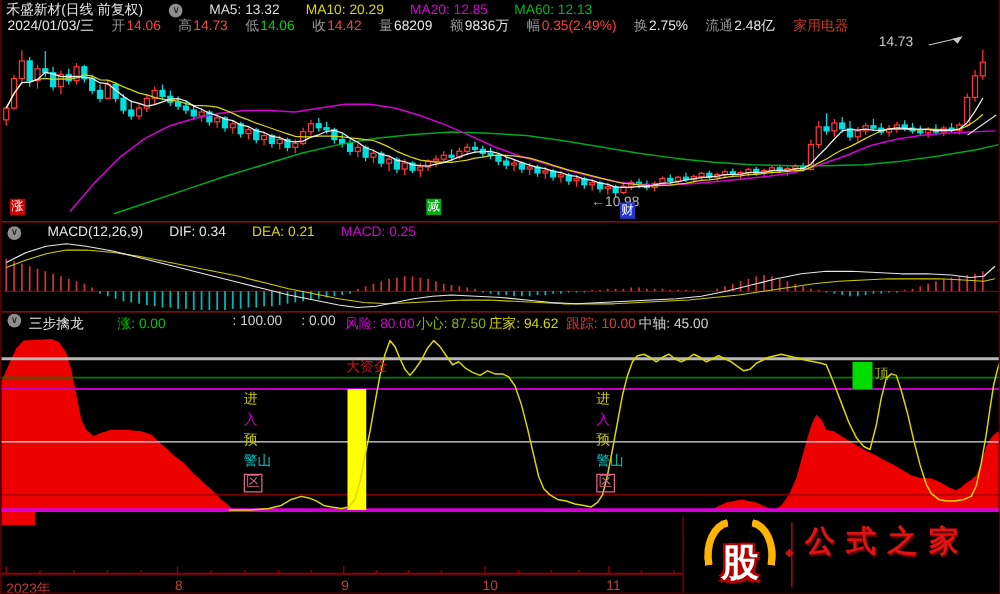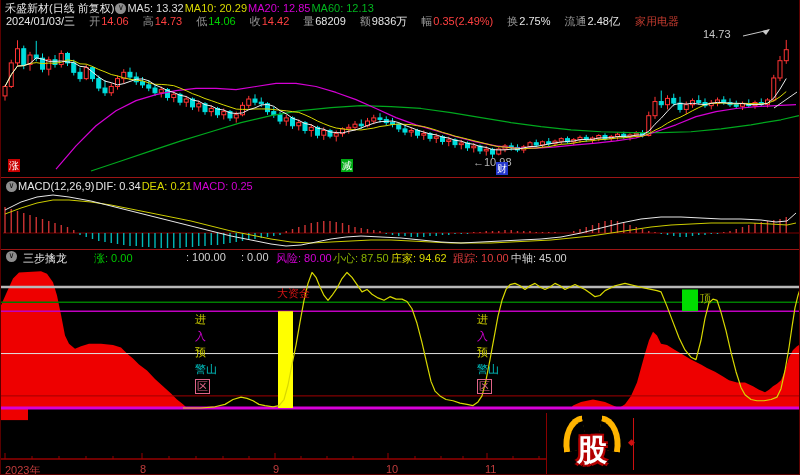--- a/index.html
+++ b/index.html
@@ -1,20 +1,20 @@
 <!DOCTYPE html>
 <html><head>
 <meta charset="utf-8">
 <style>
   html,body{margin:0;padding:0;background:#111;}
   #app{position:relative;width:800px;height:475px;background:#000;overflow:hidden;
        font-family:"Liberation Sans","DejaVu Sans",sans-serif;font-size:11px;
        border-left:1px solid #5a0000;border-right:1px solid #5a0000;border-bottom:1px solid #5a0000;box-sizing:border-box;}
   .abs{position:absolute;}
-  .row{position:absolute;display:flex;align-items:center;gap:1px;white-space:nowrap;line-height:12px;}
+  .row{position:absolute;display:flex;align-items:center;gap:21px;white-space:nowrap;line-height:12px;}
   .cicon{display:inline-block;width:11px;height:11px;border-radius:50%;background:#8e8e8e;color:#101010;
          font-size:8px;line-height:10px;text-align:center;flex:0 0 auto;}
   .qitem{display:inline-flex;gap:1px;}
   .qlab{color:#969696;}
   .sep{position:absolute;left:0;width:800px;height:1px;background:#9b1414;}
   .dh-item{position:absolute;top:0;white-space:nowrap;}
   .dh1{left:93px}.dh2{left:185px}.dh3{left:240px}.dh4{left:275px}
   .dh5{left:332px}.dh6{left:390px}.dh7{left:452px}.dh8{left:510px}
   .lbl{position:absolute;white-space:nowrap;}
   #lbl-high{left:702px;top:28px;color:#c8c8c8;}
@@ -588,15 +588,16 @@
     </div>
 
   <div id="watermark">
     <div id="wm-logo">
       <span class="horn l"></span>
       <span class="horn r"></span>
       <span id="wm-char">股</span>
     </div>
     <span id="wm-divider"></span>
     <span id="wm-diamond">◆</span>
+    <div id="wm-brand">公式之家</div>
   </div>
 
 </div>
 
 </body></html>

